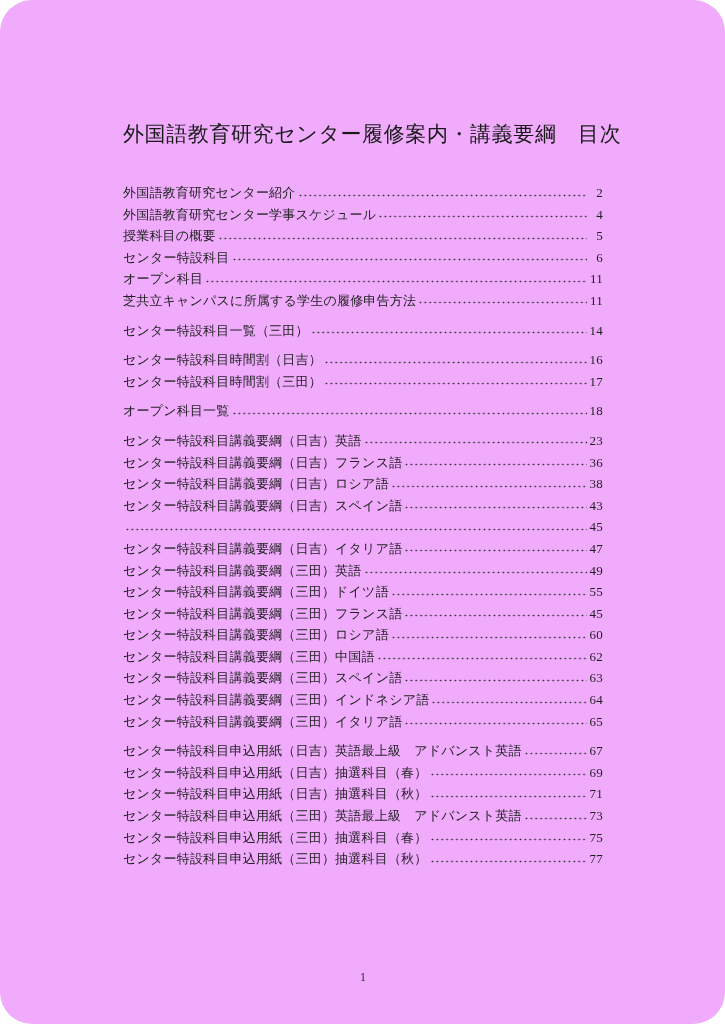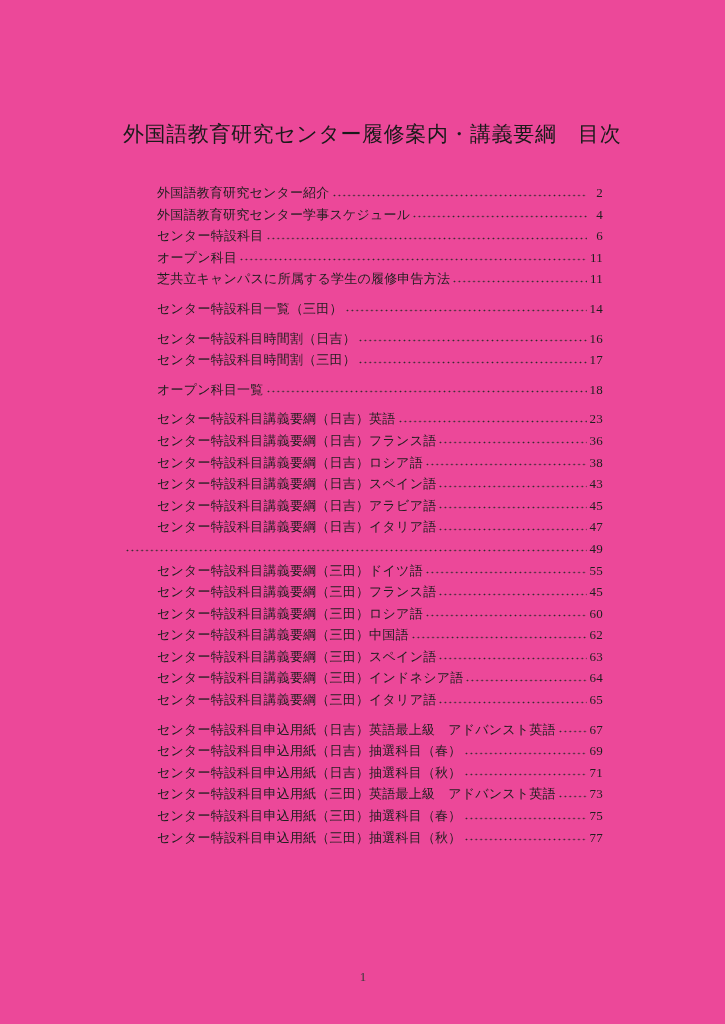--- a/index.html
+++ b/index.html
@@ -39,21 +39,20 @@
   .toc-row {
     display: flex;
     align-items: stretch;
     line-height: 21.6px;
     font-size: 13px;
     letter-spacing: 0.2px;
   }
   .toc-label {
     flex: 0 0 auto;
     white-space: nowrap;
-    margin-left: 34px;
   }
   .toc-leader {
     flex: 1 1 auto;
     margin: 0 1px 0 2px;
     background-image: radial-gradient(circle, #2b2b2b 0.85px, rgba(0,0,0,0) 1.05px);
     background-size: 4.9px 3px;
     background-repeat: repeat-x;
     background-position: 0 11.5px;
   }
   .toc-page {
@@ -67,36 +66,41 @@
     top: 969px;
     width: 480px;
     text-align: center;
     font-size: 13px;
     color: #3a3a3a;
   }
 </style>
 </head>
 <body>
 
-<div class="page" style="background: #ec4899; color: rgb(31, 31, 31);">
+<div class="page" style="background: #f0abfc; color: rgb(31, 31, 31); border-radius: 32px;">
   <h1 class="doc-title">外国語教育研究センター履修案内・講義要綱　目次</h1>
 
   <div class="toc">
       <div class="toc-section">
         <div class="toc-row">
           <span class="toc-label">外国語教育研究センター紹介</span>
           <span class="toc-leader"></span>
           <span class="toc-page">2</span>
         </div>
         <div class="toc-row">
           <span class="toc-label">外国語教育研究センター学事スケジュール</span>
           <span class="toc-leader"></span>
           <span class="toc-page">4</span>
         </div>
         <div class="toc-row">
+          <span class="toc-label">授業科目の概要</span>
+          <span class="toc-leader"></span>
+          <span class="toc-page">5</span>
+        </div>
+        <div class="toc-row">
           <span class="toc-label">センター特設科目</span>
           <span class="toc-leader"></span>
           <span class="toc-page">6</span>
         </div>
         <div class="toc-row">
           <span class="toc-label">オープン科目</span>
           <span class="toc-leader"></span>
           <span class="toc-page">11</span>
         </div>
         <div class="toc-row">
@@ -146,30 +150,30 @@
           <span class="toc-label">センター特設科目講義要綱（日吉）ロシア語</span>
           <span class="toc-leader"></span>
           <span class="toc-page">38</span>
         </div>
         <div class="toc-row">
           <span class="toc-label">センター特設科目講義要綱（日吉）スペイン語</span>
           <span class="toc-leader"></span>
           <span class="toc-page">43</span>
         </div>
         <div class="toc-row">
-          <span class="toc-label">センター特設科目講義要綱（日吉）アラビア語</span>
           <span class="toc-leader"></span>
           <span class="toc-page">45</span>
         </div>
         <div class="toc-row">
           <span class="toc-label">センター特設科目講義要綱（日吉）イタリア語</span>
           <span class="toc-leader"></span>
           <span class="toc-page">47</span>
         </div>
         <div class="toc-row">
+          <span class="toc-label">センター特設科目講義要綱（三田）英語</span>
           <span class="toc-leader"></span>
           <span class="toc-page">49</span>
         </div>
         <div class="toc-row">
           <span class="toc-label">センター特設科目講義要綱（三田）ドイツ語</span>
           <span class="toc-leader"></span>
           <span class="toc-page">55</span>
         </div>
         <div class="toc-row">
           <span class="toc-label">センター特設科目講義要綱（三田）フランス語</span>

